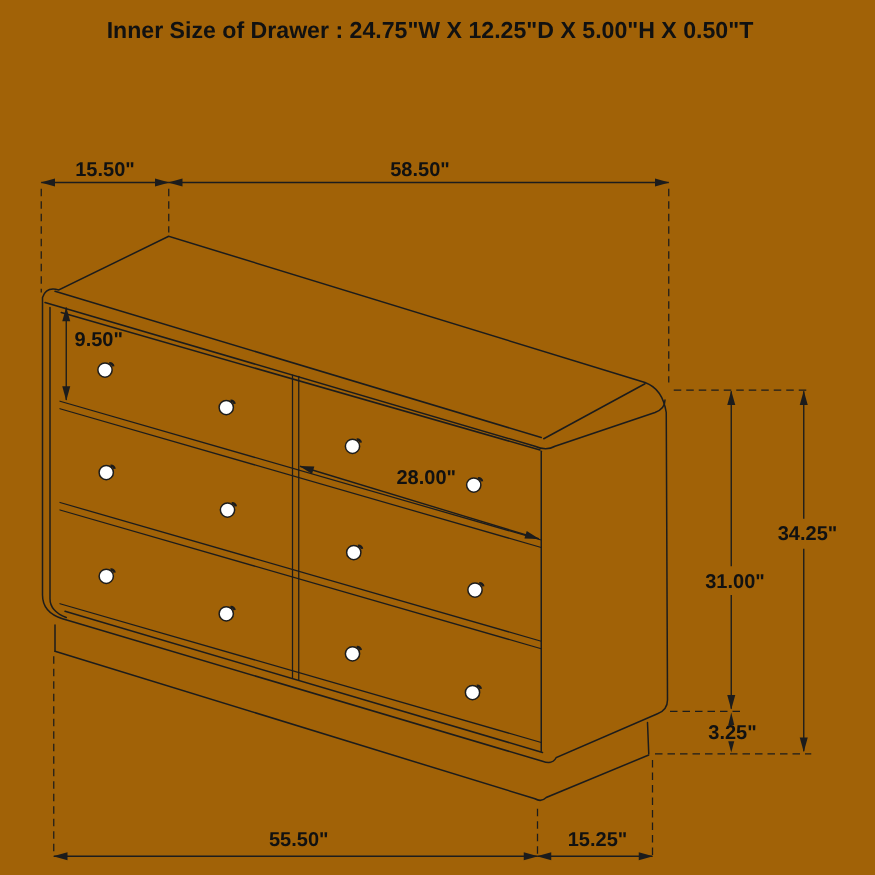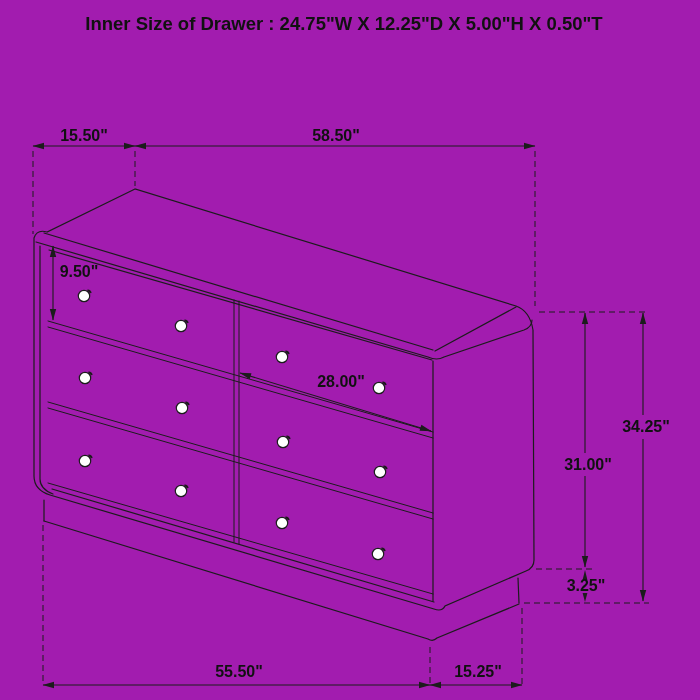--- a/index.html
+++ b/index.html
@@ -1,18 +1,18 @@
 <!DOCTYPE html>
 <html><head>
 <meta charset="utf-8">
 <style>
   html,body{margin:0;padding:0;background:#e9e9e9;}
   .page{
     width:700px;height:700px;margin:0 auto;position:relative;
-    background:#a21caf;
+    background:#a16207;
     font-family:"Liberation Sans","DejaVu Sans",sans-serif;
     overflow:hidden;
   }
   svg{display:block;}
   text{
     font-family:"Liberation Sans","DejaVu Sans",sans-serif;
     font-weight:bold;
     fill:#111111;
   }
   .dim-label{font-size:16px;}

